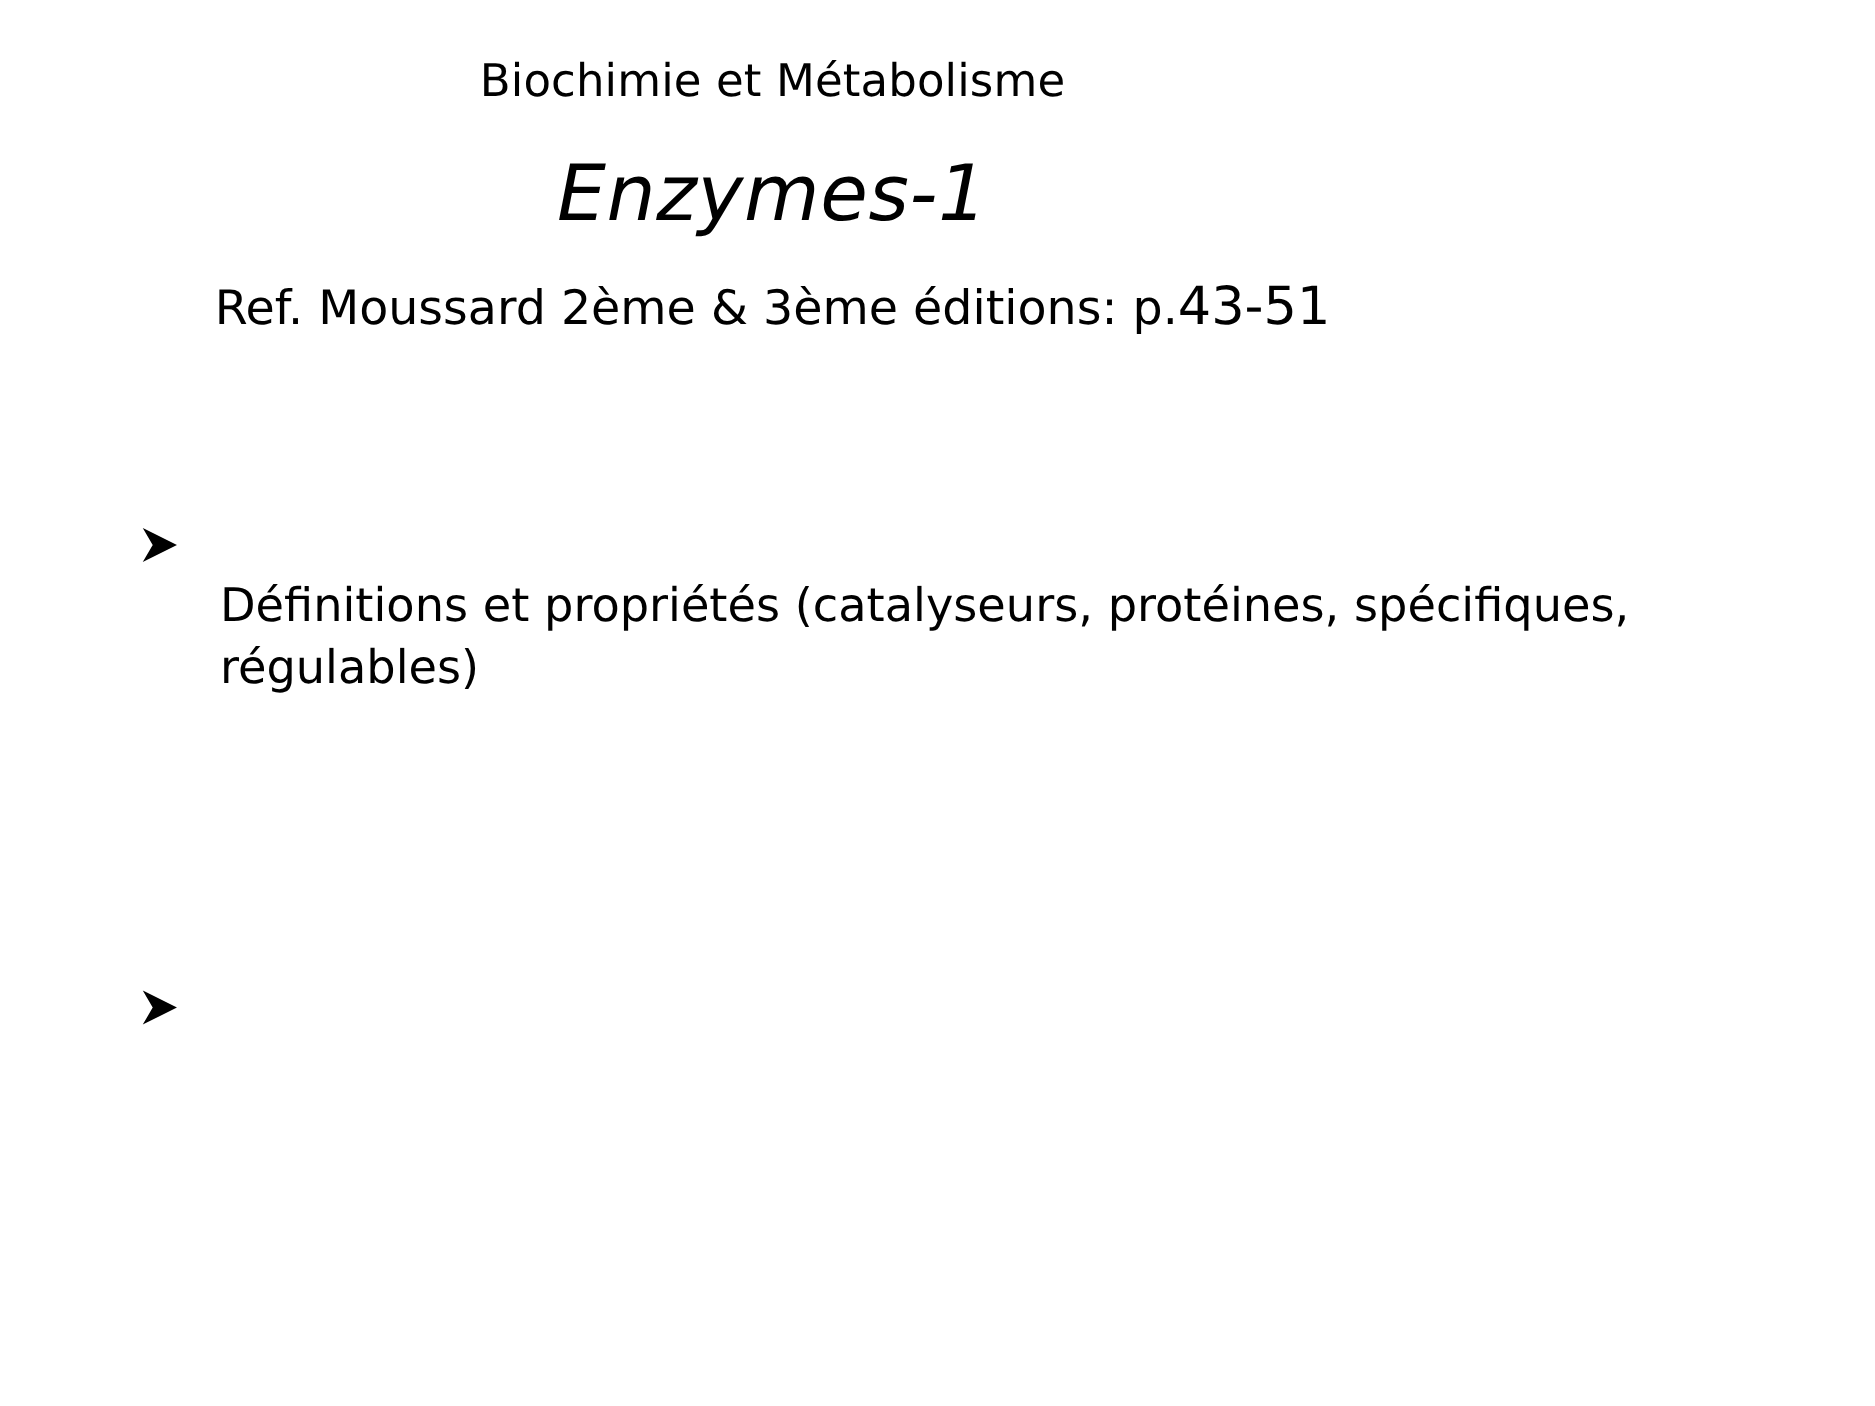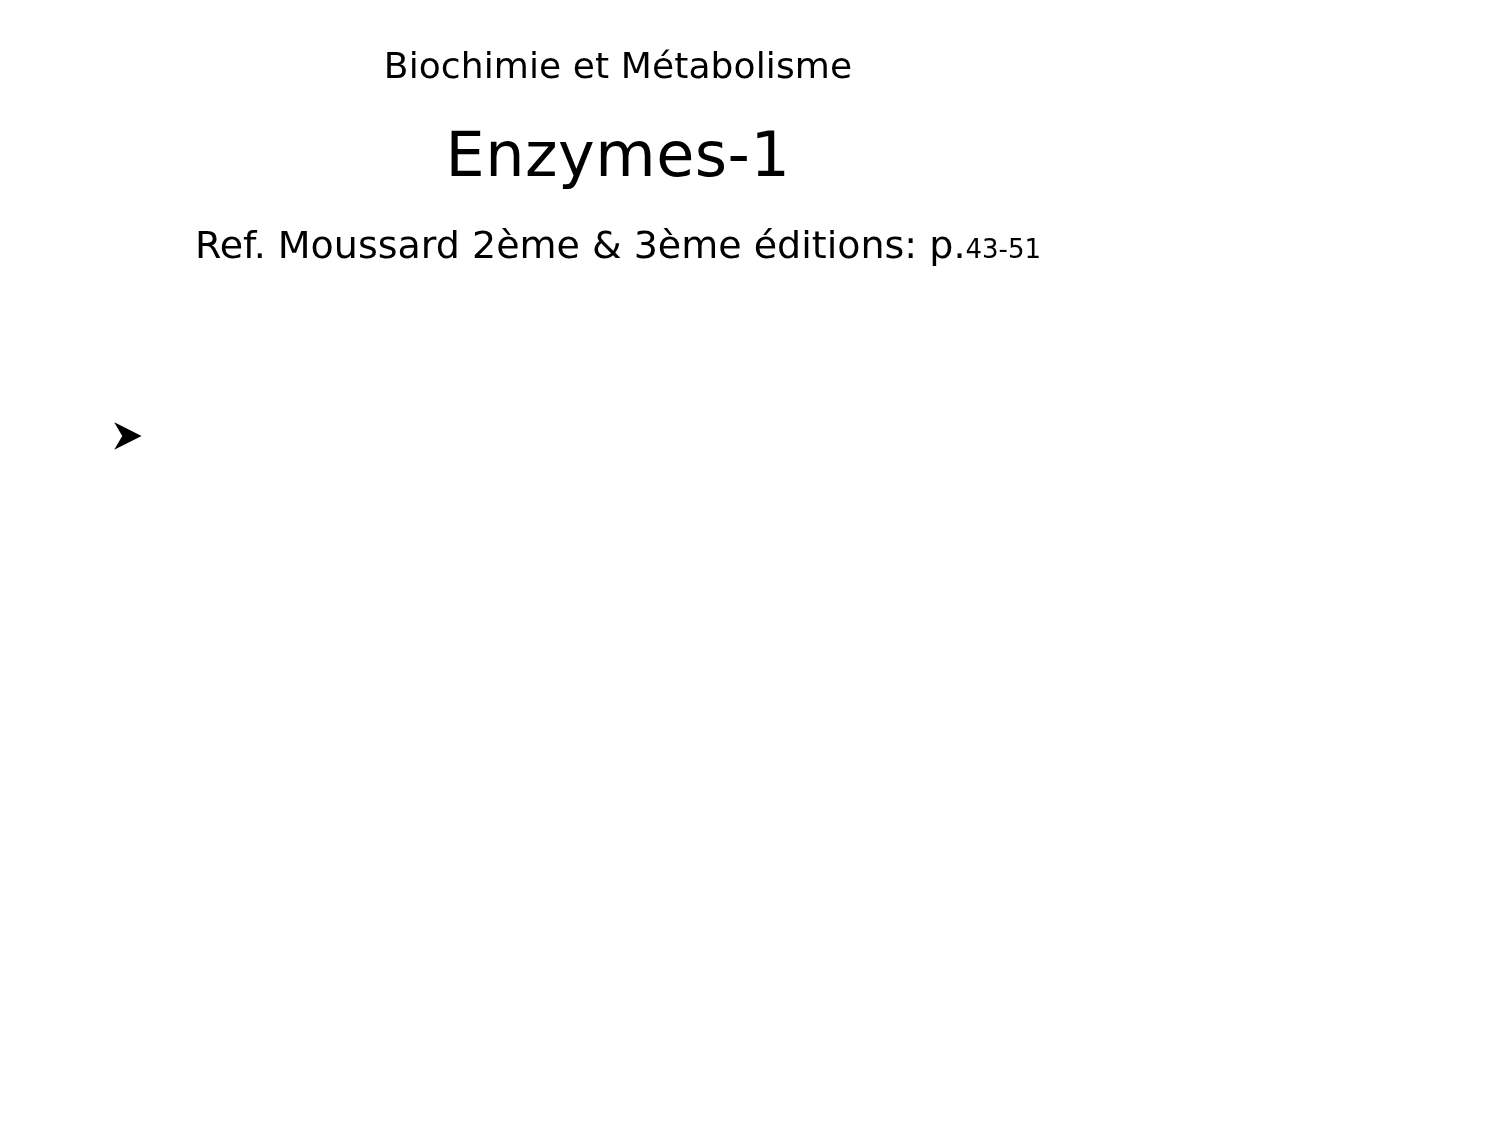--- a/index.html
+++ b/index.html
@@ -37,33 +37,34 @@
     line-height: 44px;
     font-weight: 400;
     letter-spacing: 0.1px;
     padding-top: 44px;
   }
 
   .main-title {
     font-size: 62px;
     line-height: 74px;
     font-weight: 400;
+    font-style: italic;
     letter-spacing: 0.5px;
     padding-top: 30px;
   }
 
   .reference {
     font-size: 38px;
     line-height: 46px;
     font-weight: 400;
     padding-top: 30px;
     white-space: nowrap;
   }
   .reference .pages {
-    font-size: 26px;
+    font-size: 42px;
   }
 
   
   .bullet-list {
     position: absolute;
     left: 108px;
     top: 313px;
     width: 1320px;
     margin: 0;
     padding: 0;
@@ -113,20 +114,30 @@
 
     <div class="main-title">Enzymes-1</div>
 
     <div class="reference">
       <span>Ref. Moussard 2ème &amp; 3ème éditions: p.</span><span class="pages">43-51</span>
     </div>
   </div>
 
   <ul class="bullet-list">
 
+    <li class="bullet-item">
+      <span class="bullet-marker">
+        <svg viewBox="0 0 40 40" xmlns="http://www.w3.org/2000/svg" aria-hidden="true">
+          <path d="M8 8 L32 20 L8 32 L15 20 Z" fill="#000000"></path>
+          <path d="M8 8 L15 20 L8 32 L11.5 20 Z" fill="#ffffff"></path>
+          <path d="M8 8 L32 20 L8 32 L15 20 Z" fill="none" stroke="#000000" stroke-width="1.4" stroke-linejoin="miter"></path>
+        </svg>
+      </span>
+      <span class="bullet-text">Définitions et propriétés (catalyseurs, protéines, spécifiques, régulables)</span>
+    </li>
 
 
     <li class="bullet-item">
       <span class="bullet-marker">
         <svg viewBox="0 0 40 40" xmlns="http://www.w3.org/2000/svg" aria-hidden="true">
           <path d="M8 8 L32 20 L8 32 L15 20 Z" fill="#000000"></path>
           <path d="M8 8 L15 20 L8 32 L11.5 20 Z" fill="#ffffff"></path>
           <path d="M8 8 L32 20 L8 32 L15 20 Z" fill="none" stroke="#000000" stroke-width="1.4" stroke-linejoin="miter"></path>
         </svg>
       </span>

